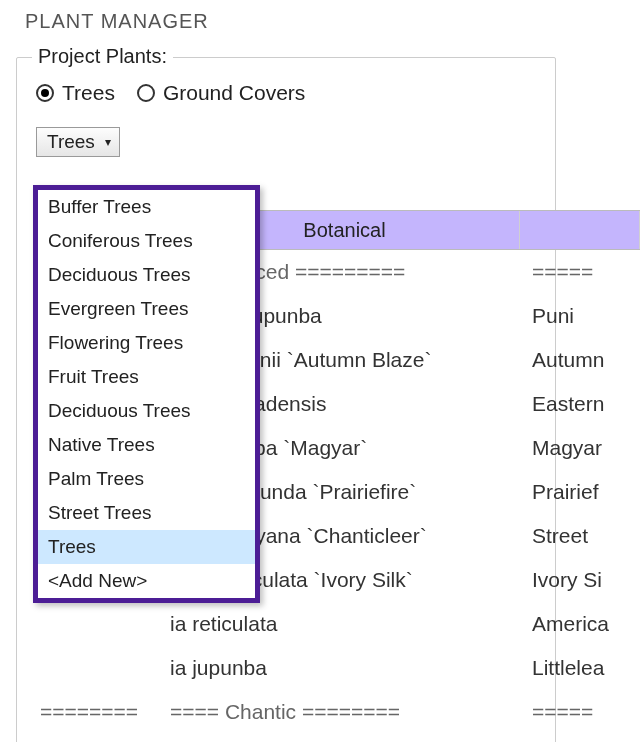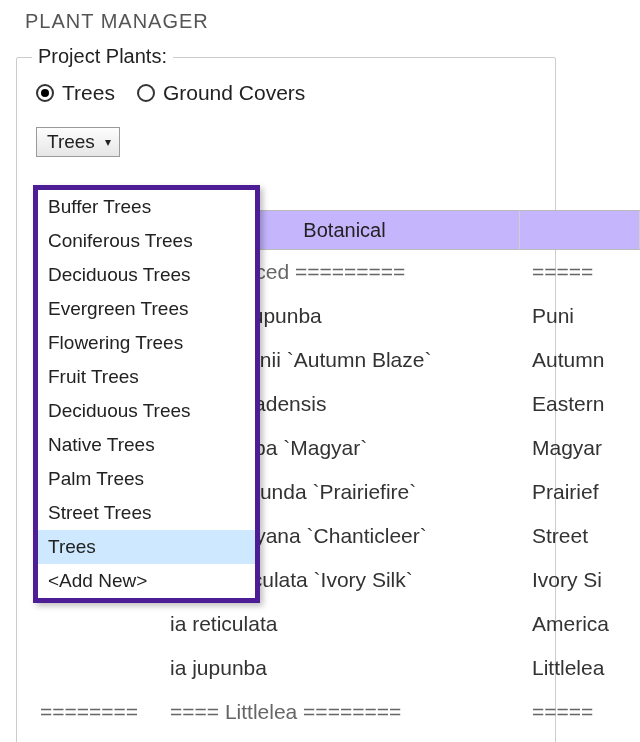--- a/index.html
+++ b/index.html
@@ -224,21 +224,21 @@
         <div class="c2">ia reticulata</div>
         <div class="c3">America</div>
       </div>
       <div class="row">
         <div class="c1"></div>
         <div class="c2">ia jupunba</div>
         <div class="c3">Littlelea</div>
       </div>
       <div class="row sep">
         <div class="c1">========</div>
-        <div class="c2">==== Littlelea ========</div>
+        <div class="c2">==== Chantic ========</div>
         <div class="c3">=====</div>
       </div>
       <div class="row faded"></div>
     </div>
 </div>
 
 <div class="dropdown-list" id="ddlist">
     <div class="dropdown-item">Buffer Trees</div>
     <div class="dropdown-item">Coniferous Trees</div>
     <div class="dropdown-item">Deciduous Trees</div>

